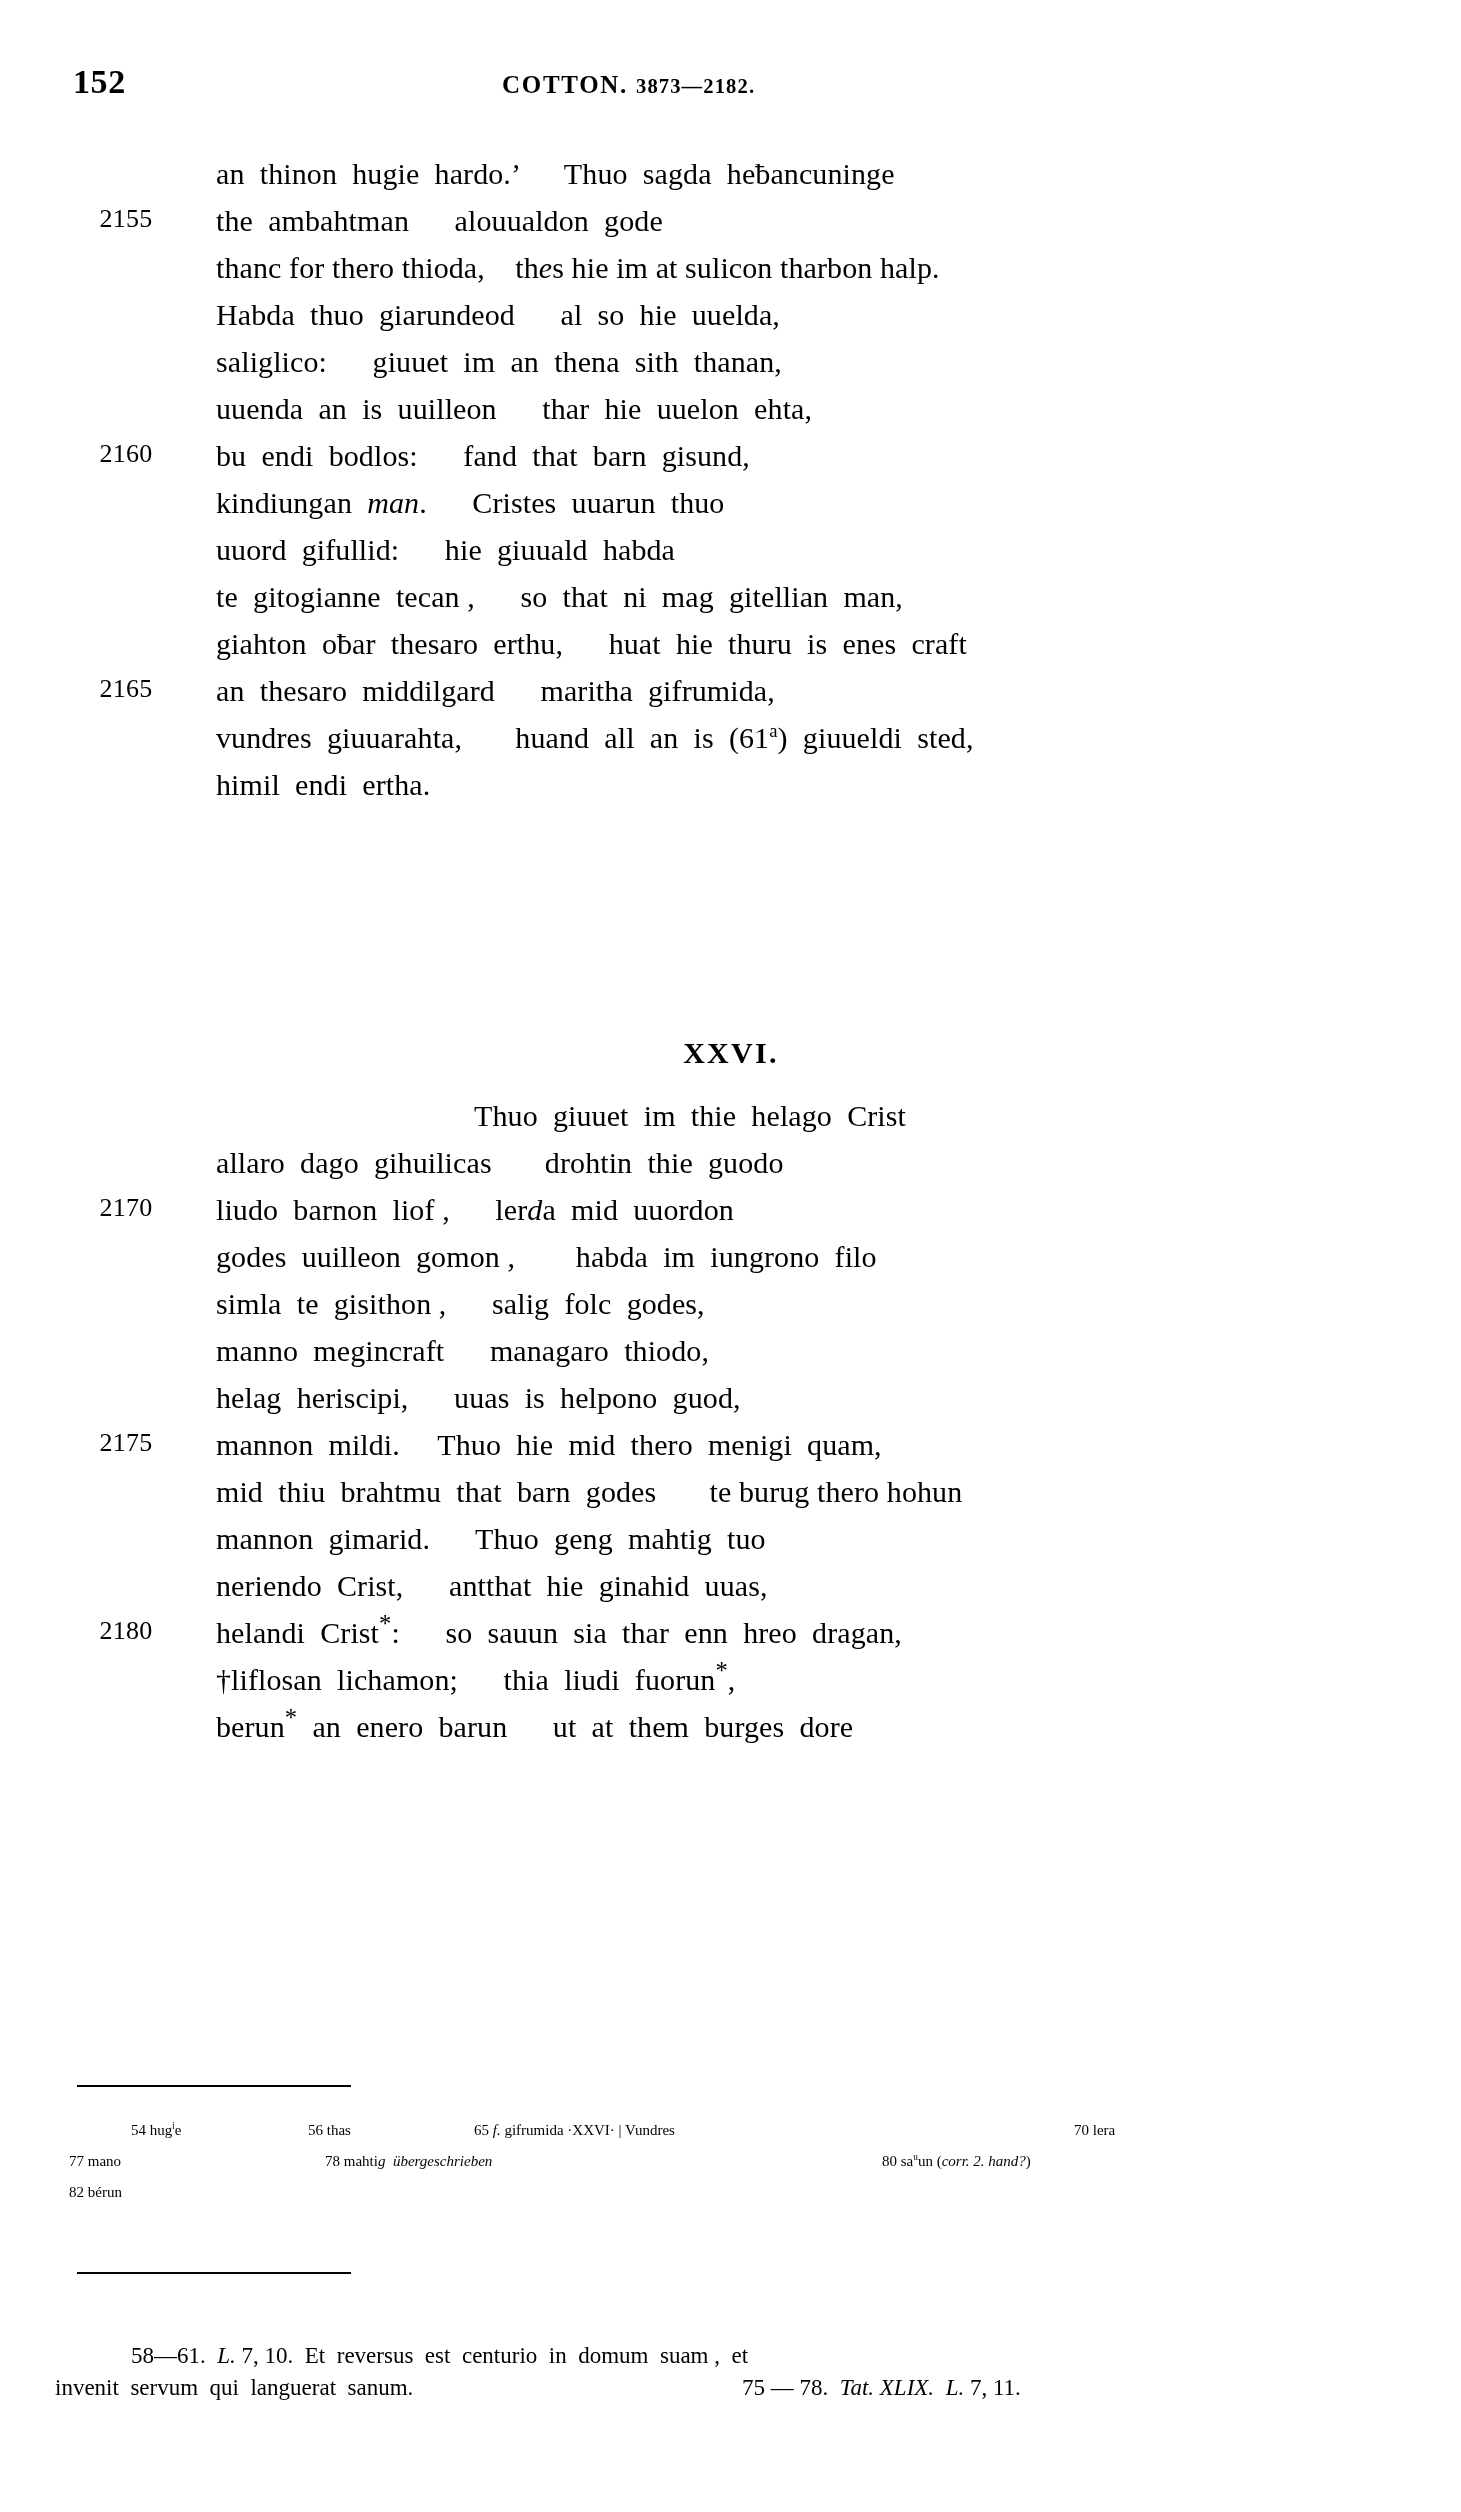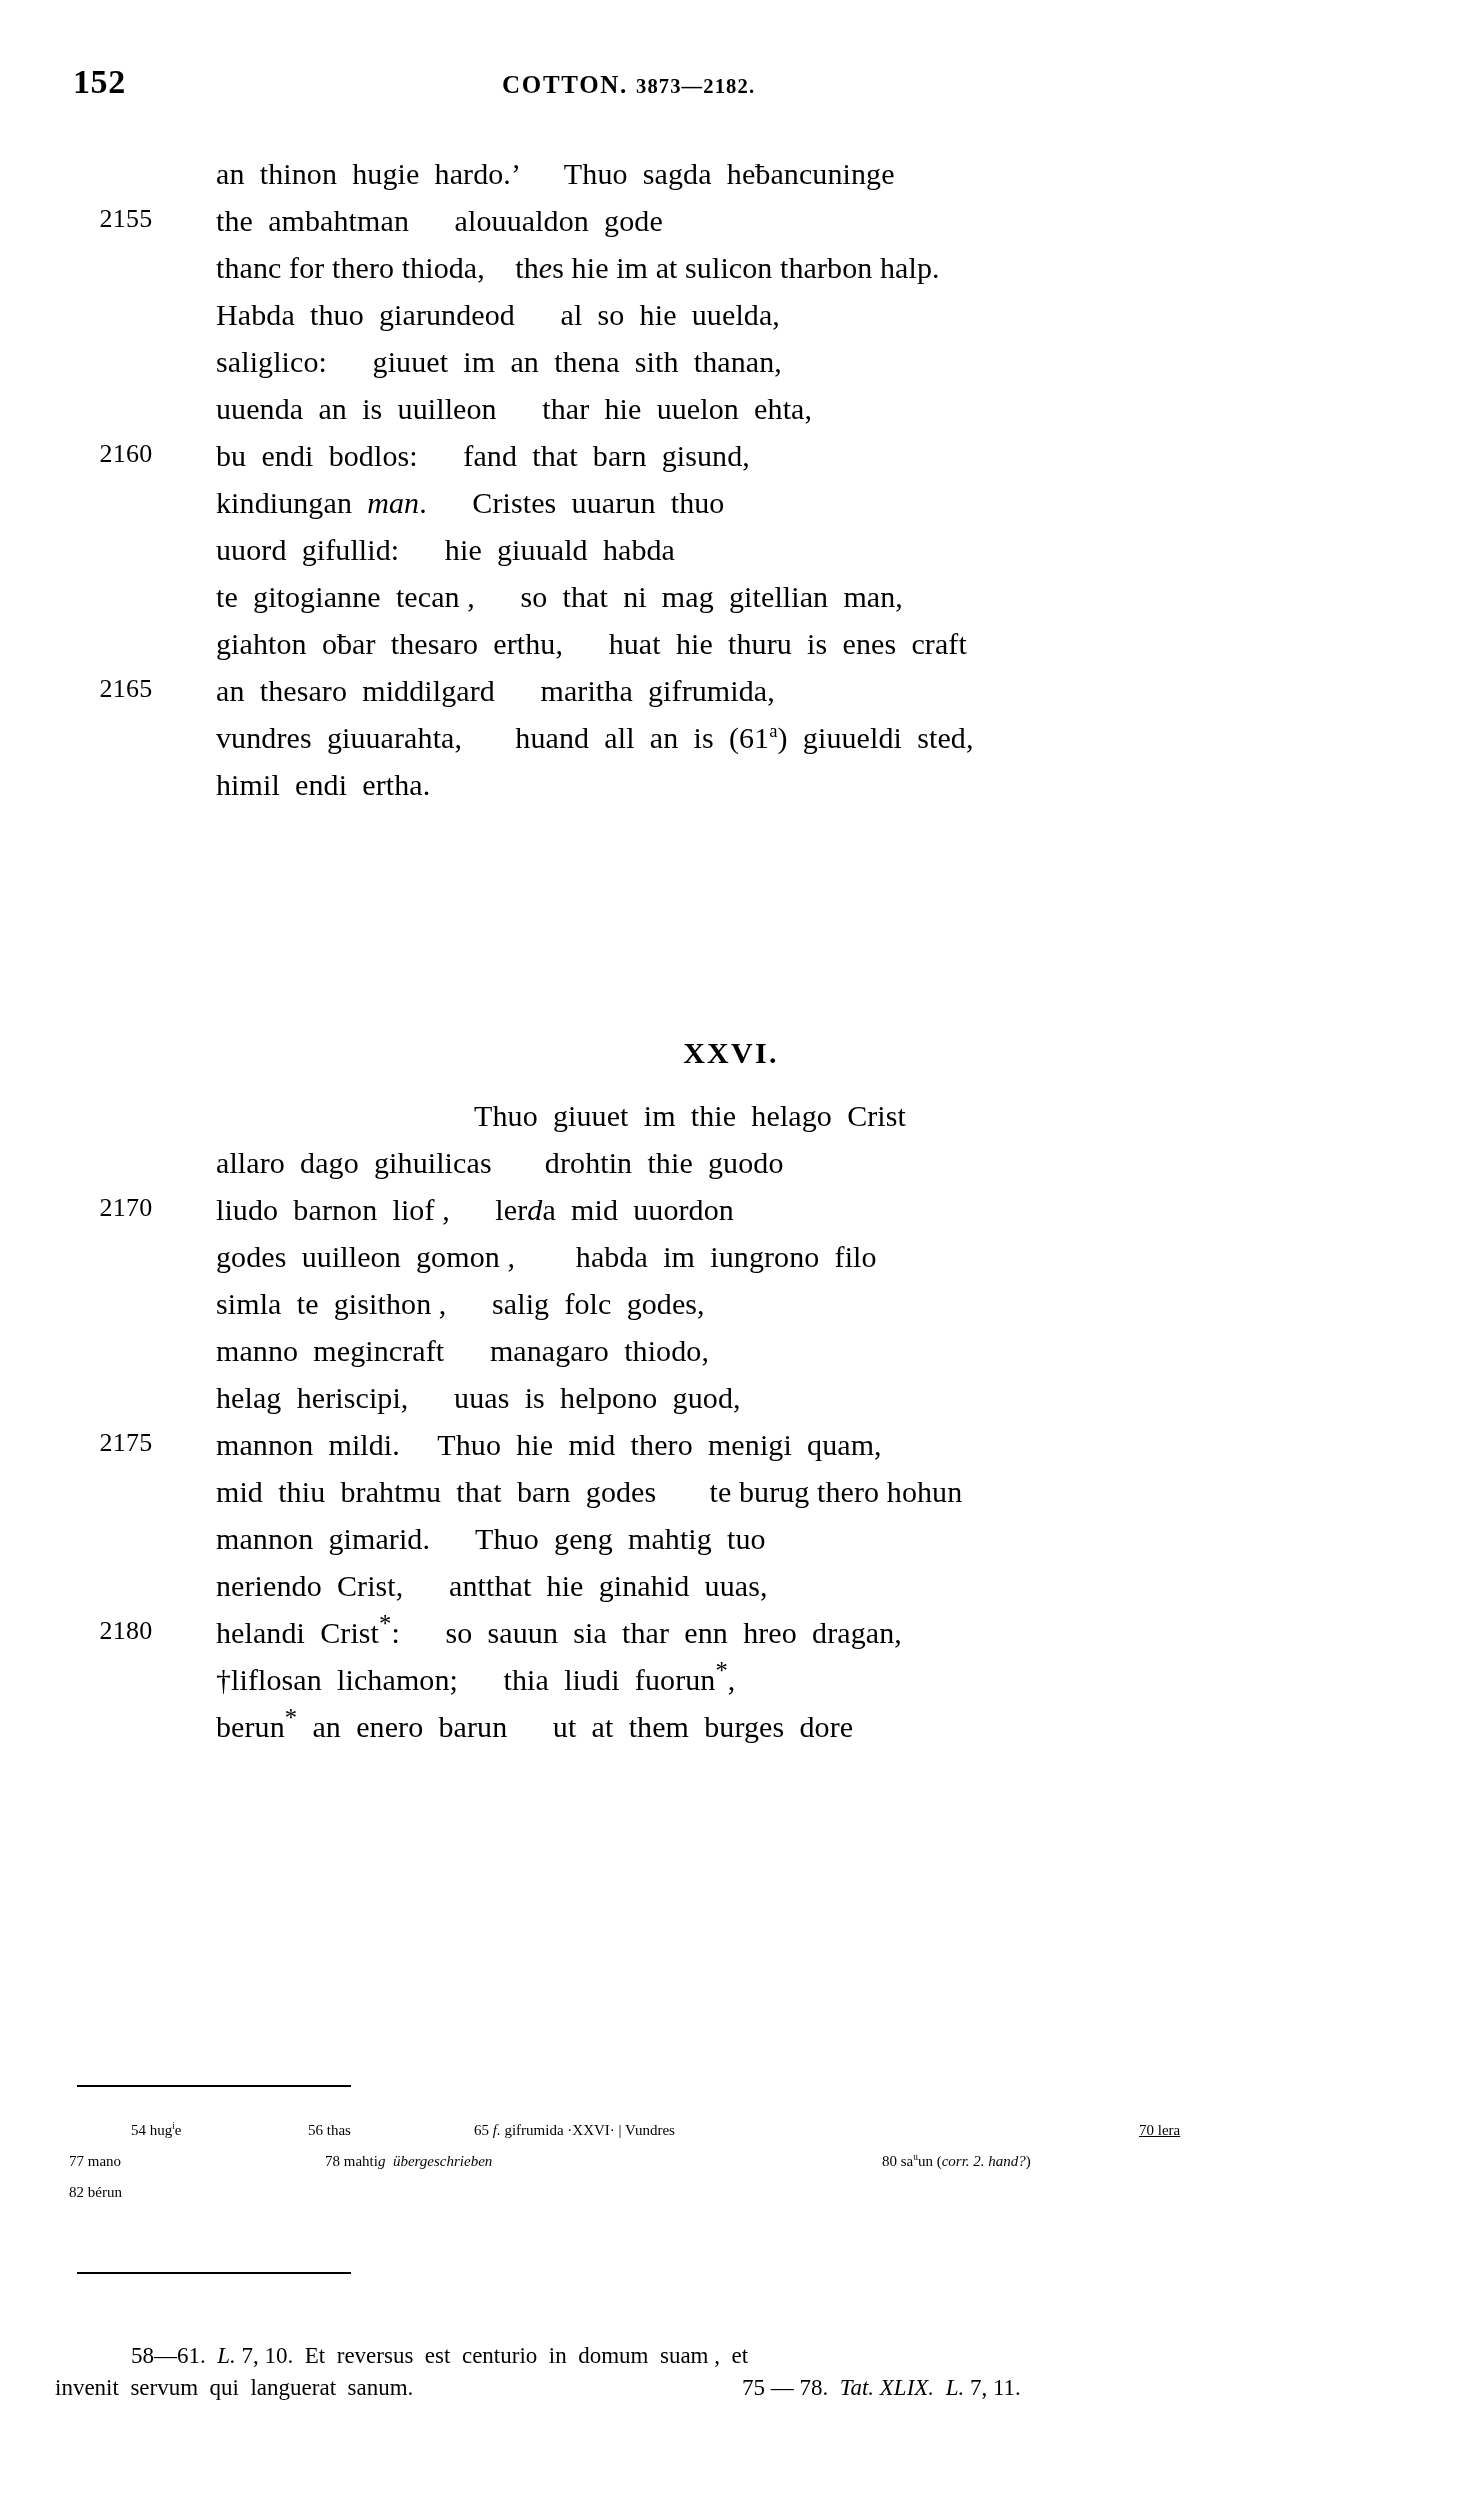--- a/index.html
+++ b/index.html
@@ -183,21 +183,21 @@
     <div class="verse-line"><span class="vtext indent-hang">neriendo  Crist,      antthat  hie  ginahid  uuas,</span></div>
     <div class="verse-line"><span class="vnum">2180</span><span class="vtext indent-hang">helandi  Crist<span class="ast">*</span>:      so  sauun  sia  thar  enn  hreo  dragan,</span></div>
     <div class="verse-line"><span class="vtext indent-hang">†liflosan  lichamon;      thia  liudi  fuorun<span class="ast">*</span>,</span></div>
     <div class="verse-line"><span class="vtext indent-hang">berun<span class="ast">*</span>  an  enero  barun      ut  at  them  burges  dore</span></div>
   </div>
 
 <div class="rule" id="rule-apparatus"></div>
 <div class="rule" id="rule-source"></div>
 
 <div class="apparatus" id="apparatus">
-    <div class="app-line"><span class="app-seg" style="left: 131px;">54 hug<span class="sup">i</span>e</span><span class="app-seg" style="left: 308px;">56 thas</span><span class="app-seg" style="left: 474px;">65 <i>f.</i> gifrumida ·XXVI· | Vundres</span><span class="app-seg" style="left: 1139px; text-decoration: underline;">70 lera</span></div>
+    <div class="app-line"><span class="app-seg" style="left: 131px;">54 hug<span class="sup">i</span>e</span><span class="app-seg" style="left: 308px;">56 thas</span><span class="app-seg" style="left: 474px;">65 <i>f.</i> gifrumida ·XXVI· | Vundres</span><span class="app-seg" style="left: 1074px;">70 lera</span></div>
     <div class="app-line"><span class="app-seg" style="left: 69px;">77 mano</span><span class="app-seg" style="left: 325px;">78 mahti<i>g</i>  <i>übergeschrieben</i></span><span class="app-seg" style="left: 882px;">80 sa<span class="sup">u</span>un (<i>corr. 2. hand?</i>)</span></div>
     <div class="app-line"><span class="app-seg" style="left: 69px;">82 bérun</span></div>
   </div>
 
 <div class="source-notes" id="source-notes">
     <div class="src-line"><span class="src-seg" style="left: 131px;">58—61.  <i>L.</i> 7, 10.  Et  reversus  est  centurio  in  domum  suam ,  et</span></div>
     <div class="src-line"><span class="src-seg" style="left: 55px;">invenit  servum  qui  languerat  sanum.</span><span class="src-seg" style="left: 742px;">75 — 78.  <i>Tat. XLIX.</i>  <i>L.</i> 7, 11.</span></div>
   </div>
 
 

